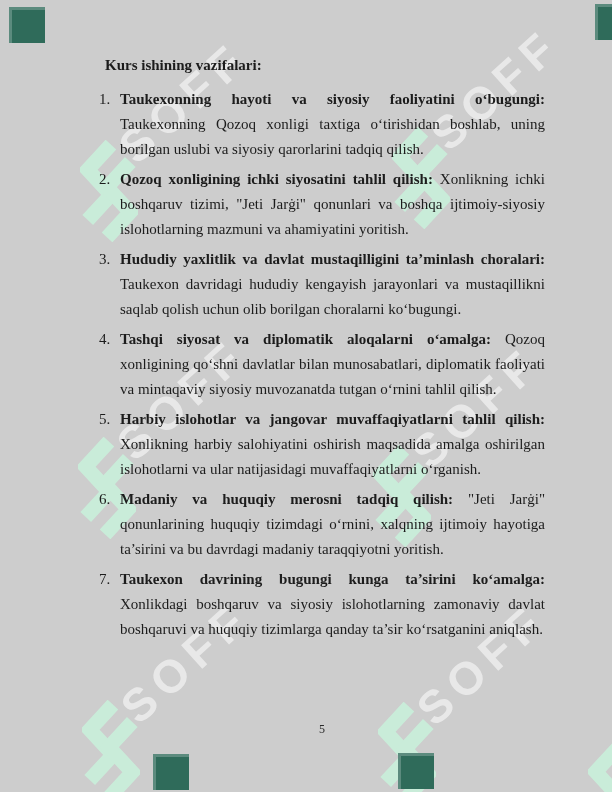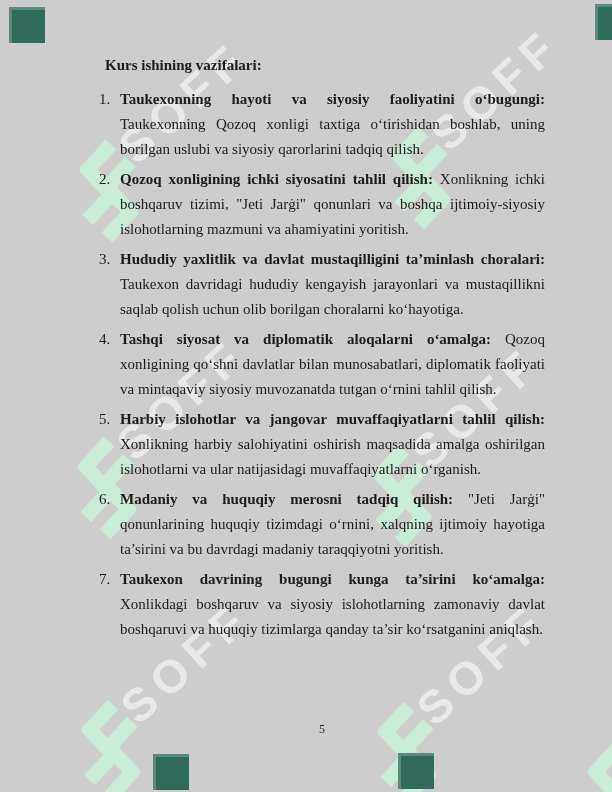--- a/index.html
+++ b/index.html
@@ -126,21 +126,21 @@
 
     <div class="item">
       <span class="num">2.</span>
       <b>Qozoq xonligining ichki siyosatini tahlil qilish:</b>
       <span>Xonlikning ichki boshqaruv tizimi, "Jeti Jarġi" qonunlari va boshqa ijtimoiy-siyosiy islohotlarning mazmuni va ahamiyatini yoritish.</span>
     </div>
 
     <div class="item">
       <span class="num">3.</span>
       <b>Hududiy yaxlitlik va davlat mustaqilligini ta’minlash choralari:</b>
-      <span>Taukexon davridagi hududiy kengayish jarayonlari va mustaqillikni saqlab qolish uchun olib borilgan choralarni ko‘hayotiga.</span>
+      <span>Taukexon davridagi hududiy kengayish jarayonlari va mustaqillikni saqlab qolish uchun olib borilgan choralarni ko‘bugungi.</span>
     </div>
 
     <div class="item">
       <span class="num">4.</span>
       <b>Tashqi siyosat va diplomatik aloqalarni o‘amalga:</b>
       <span>Qozoq xonligining qo‘shni davlatlar bilan munosabatlari, diplomatik faoliyati va mintaqaviy siyosiy muvozanatda tutgan o‘rnini tahlil qilish.</span>
     </div>
 
     <div class="item">
       <span class="num">5.</span>

